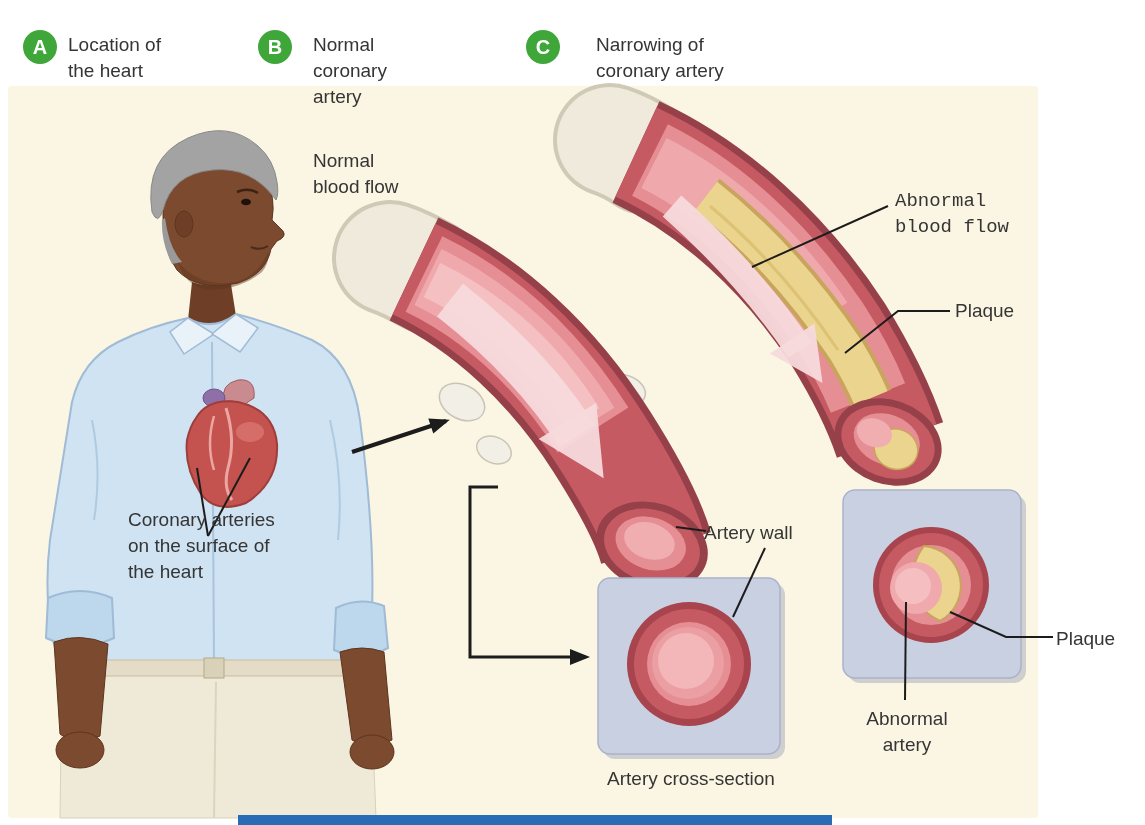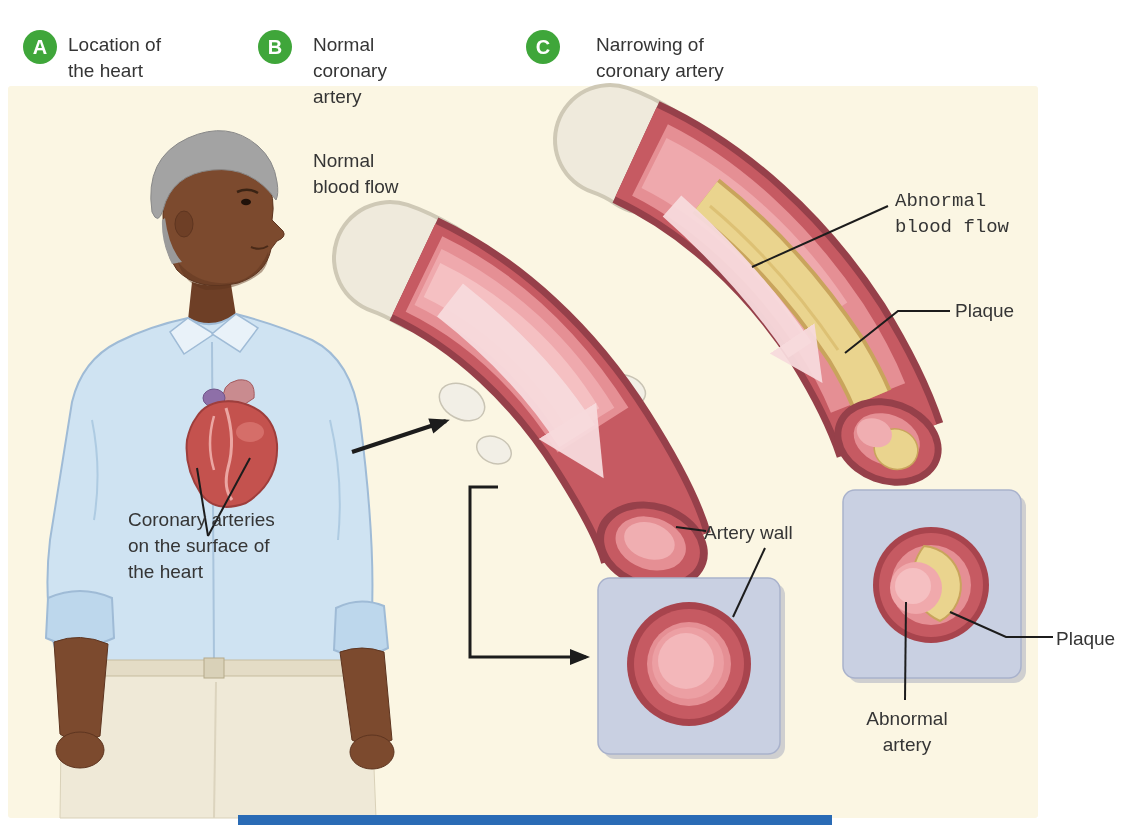--- a/index.html
+++ b/index.html
@@ -176,18 +176,19 @@
 
   <div class="lbl" style="left:313px;top:148px;">Normal
 blood flow</div>
   <div class="lbl" style="left:895px;top:188px;font-family:Liberation Mono, monospace;">Abnormal
 blood flow</div>
   <div class="lbl" style="left:955px;top:298px;">Plaque</div>
   <div class="lbl" style="left:704px;top:520px;">Artery wall</div>
   <div class="lbl" style="left:128px;top:507px;">Coronary arteries
 on the surface of
 the heart</div>
+  <div class="lbl center" style="left:596px;top:766px;width:190px;">Artery cross-section</div>
   <div class="lbl center" style="left:852px;top:706px;width:110px;">Abnormal
 artery</div>
   <div class="lbl" style="left:1056px;top:626px;">Plaque</div>
 
   <div class="bar"></div>
 </div>
 
 </body></html>

